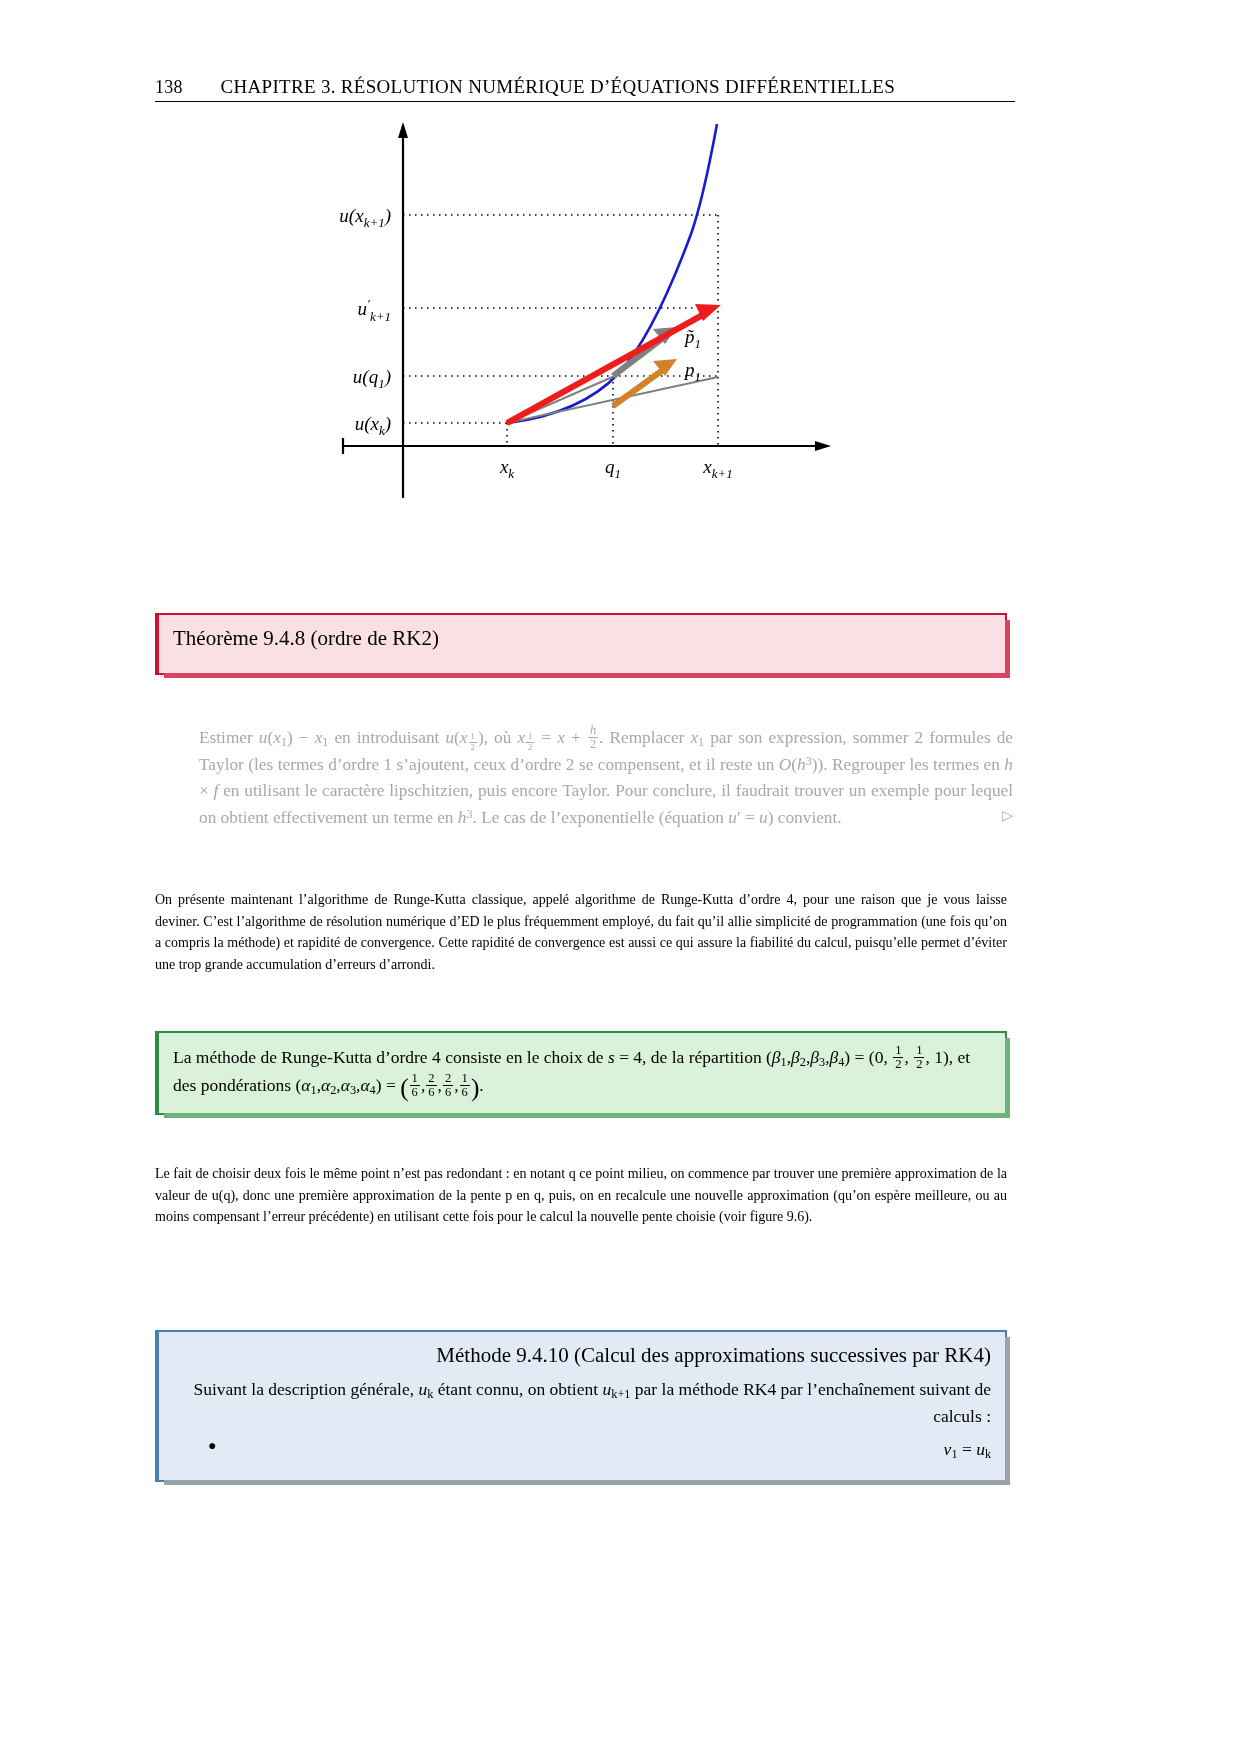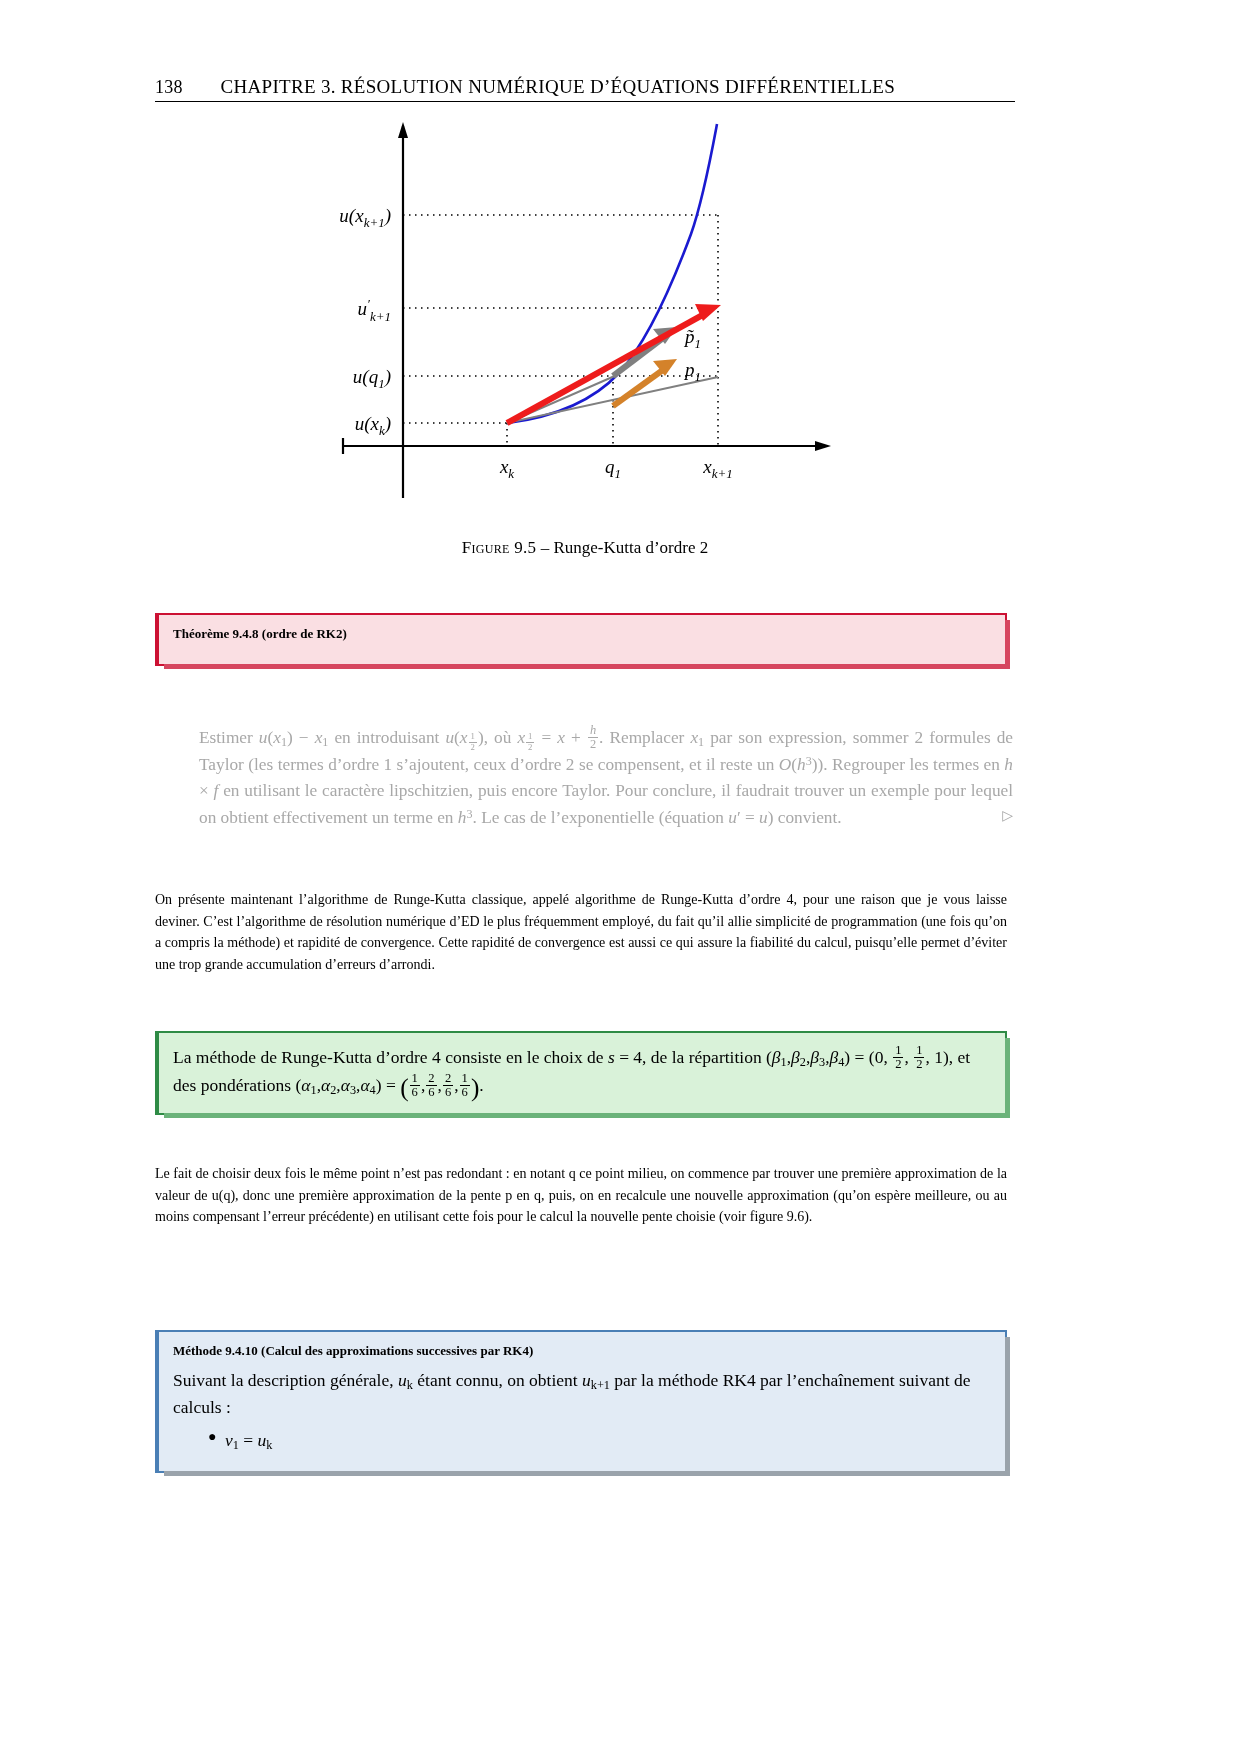--- a/index.html
+++ b/index.html
@@ -113,26 +113,27 @@
   }
   .tbox.definition::after, .tbox.definition::before { background: #6bb37a; }
 
   .tbox.method {
     left: 0;
     top: 1330px;
     width: 852px;
     background: #e2ebf5;
     border: 2.2px solid #4a7fb5;
     border-left-width: 4px;
+    text-align: right;
   }
   .tbox.method::after, .tbox.method::before { background: #9aa3ab; }
 
   .box-title {
-    font-weight: bold;
-    font-size: 13px;
+    font-weight: normal;
+    font-size: 21px;
     margin-bottom: 9px;
   }
   .box-body {
     font-size: 17.5px;
     line-height: 1.45;
   }
   .box-body.italic { font-style: italic; }
   .bullet-list {
     margin: 8px 0 2px 0;
     padding-left: 52px;
@@ -260,25 +261,20 @@
 
       <text x="352" y="355" text-anchor="middle" font-size="19">x<tspan font-size="13" dy="5">k</tspan></text>
       <text x="458" y="355" text-anchor="middle" font-size="19">q<tspan font-size="13" dy="5">1</tspan></text>
       <text x="563" y="355" text-anchor="middle" font-size="19">x<tspan font-size="13" dy="5">k+1</tspan></text>
 
       <text x="530" y="225" font-size="19"><tspan>p̃</tspan><tspan font-size="13" dy="5">1</tspan></text>
       <text x="530" y="258" font-size="19"><tspan>p</tspan><tspan font-size="13" dy="5">1</tspan></text>
     </svg>
   </div>
 
-  <div class="figure-caption">
-    <span class="fcap-label">Figure 9.5</span>
-    <span>–</span>
-    <span>Runge-Kutta d’ordre 2</span>
-  </div>
 
   <div class="tbox theorem">
     <div class="box-title">Théorème 9.4.8 (ordre de RK2)</div>
   </div>
 
   <div class="proof">
     <div class="proof-body">
       Estimer <span class="mi">u</span>(<span class="mi">x</span><sub>1</sub>) − <span class="mi">x</span><sub>1</sub> en introduisant <span class="mi">u</span>(<span class="mi">x</span><sub><span class="frac"><span class="num">1</span><span class="den">2</span></span></sub>), où <span class="mi">x</span><sub><span class="frac"><span class="num">1</span><span class="den">2</span></span></sub> = <span class="mi">x</span> + <span class="frac"><span class="num"><span class="mi">h</span></span><span class="den">2</span></span>. Remplacer <span class="mi">x</span><sub>1</sub> par son expression, sommer 2 formules de Taylor (les termes d’ordre 1 s’ajoutent, ceux d’ordre 2 se compensent, et il reste un <span class="mi">O</span>(<span class="mi">h</span><sup>3</sup>)). Regrouper les termes en <span class="mi">h</span> × <span class="mi">f</span> en utilisant le caractère lipschitzien, puis encore Taylor. Pour conclure, il faudrait trouver un exemple pour lequel on obtient effectivement un terme en <span class="mi">h</span><sup>3</sup>. Le cas de l’exponentielle (équation <span class="mi">u</span>′ = <span class="mi">u</span>) convient.<span class="proof-end">▷</span>
     </div>
   </div>

